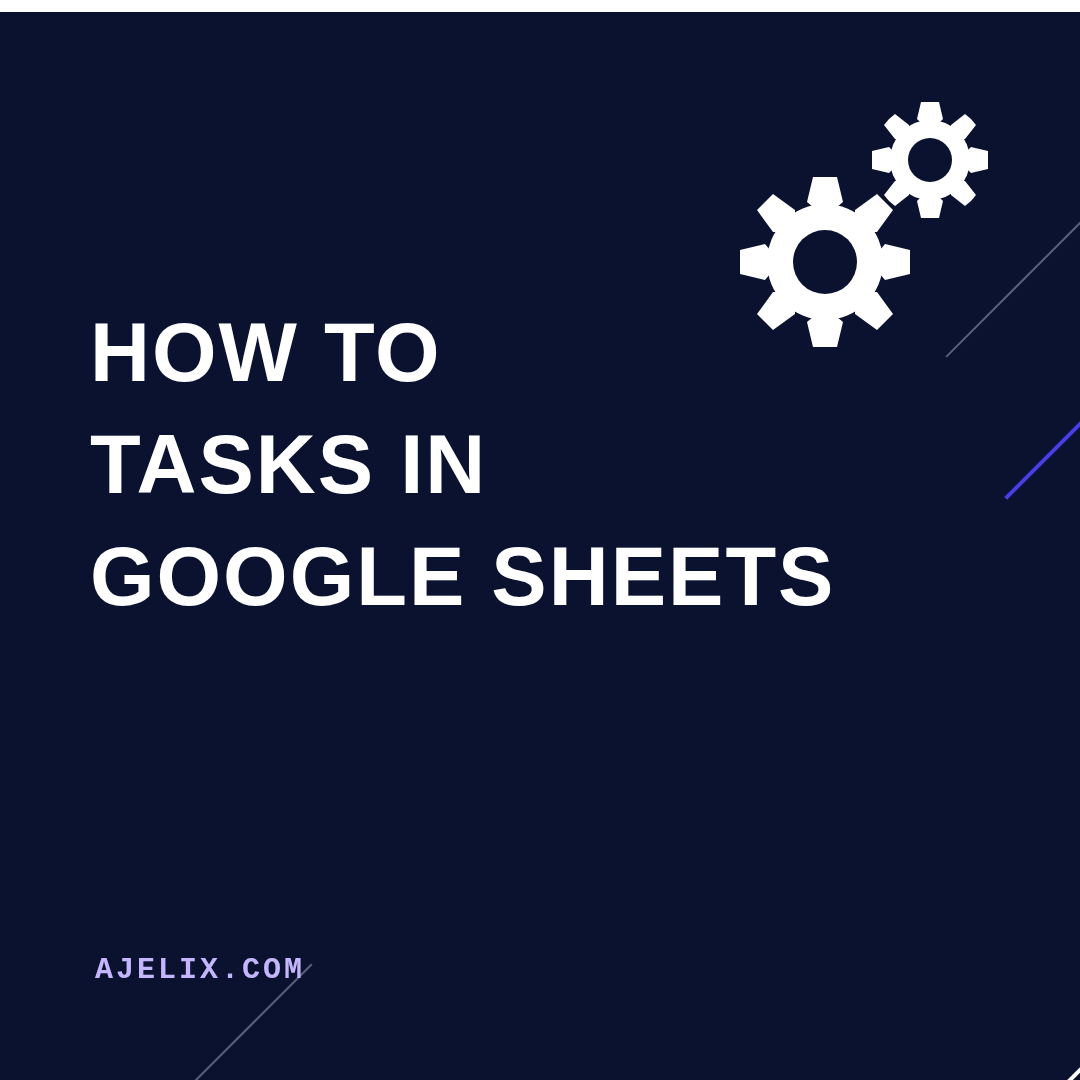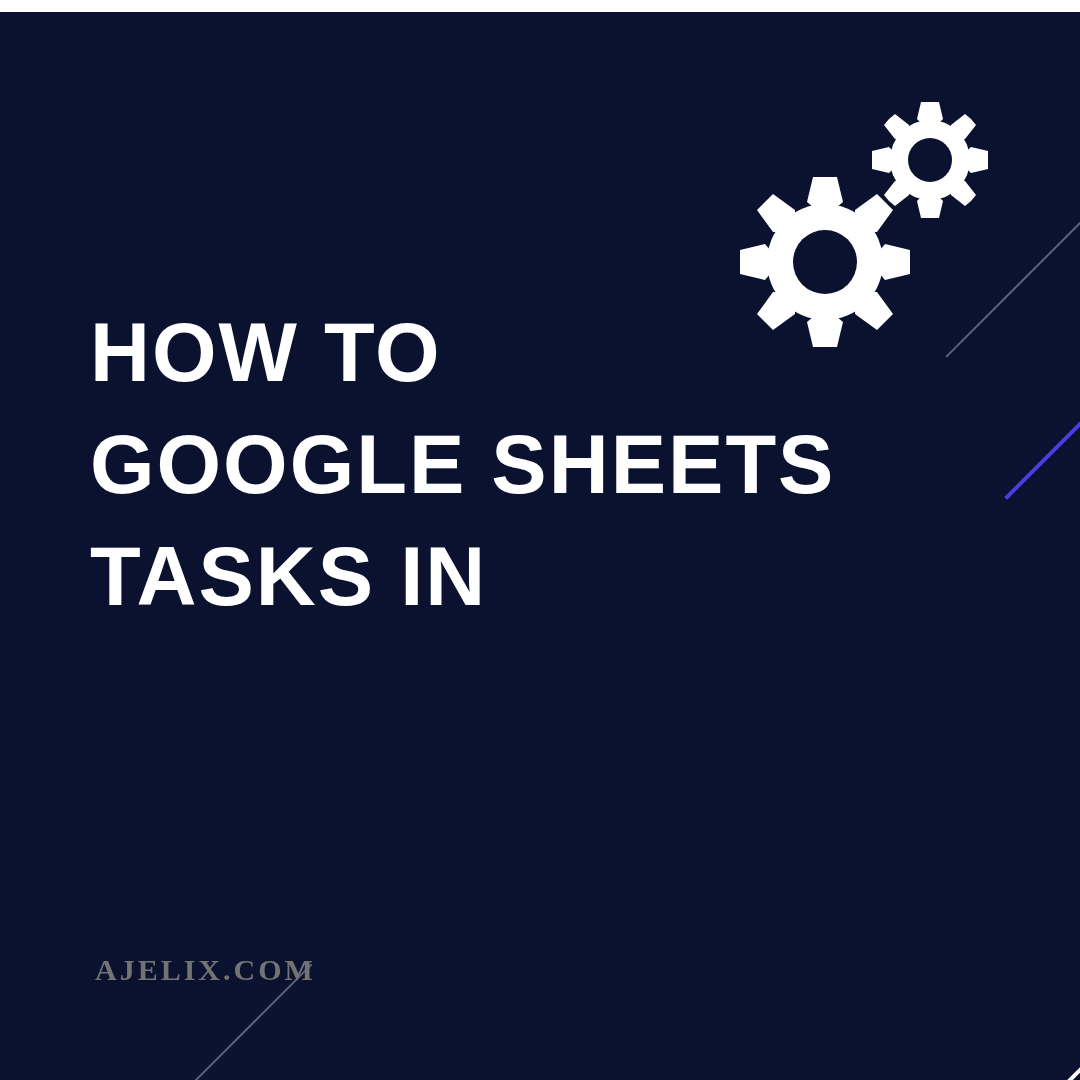--- a/index.html
+++ b/index.html
@@ -98,25 +98,25 @@
       font-weight: 900;
       line-height: 1.35;
       letter-spacing: 2px;
       text-transform: uppercase;
     }
     
     .brand {
       position: absolute;
       bottom: 105px;
       left: 95px;
-      color: #737373;
+      color: #c4b5fd;
       font-size: 30px;
       font-weight: 600;
       letter-spacing: 3px;
-      font-family: Liberation Serif, serif;
+      font-family: Liberation Mono, monospace;
     }
   </style>
 </head>
 <body>
 
 <div class="canvas">
 
   <div class="diagonal-line line-gray-midright"></div>
   <div class="diagonal-line line-purple-midright"></div>
   <div class="diagonal-line line-gray-bottomleft"></div>
@@ -151,19 +151,19 @@
                    M 41,-41 L 46,-35 L 35,-21 L 28,-21 L 21,-28 L 21,-35 L 35,-46 Z"></path>
           <circle cx="0" cy="0" r="40" fill="#ffffff"></circle>
           <circle cx="0" cy="0" r="22" fill="#0a1230"></circle>
         </g>
       </g>
     </svg>
   </div>
 
   <div class="headline">
     <div>HOW TO</div>
+    <div>TASKS IN</div>
     <div>GOOGLE SHEETS</div>
-    <div>TASKS IN</div>
   </div>
 
   <div class="brand">AJELIX.COM</div>
 
 </div>
 
 </body></html>

